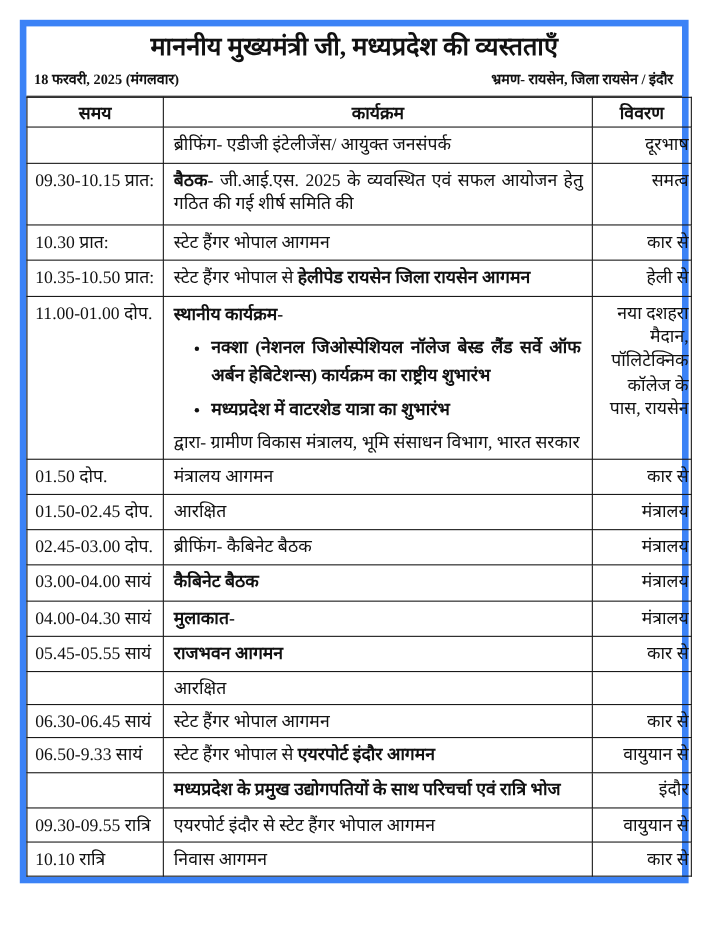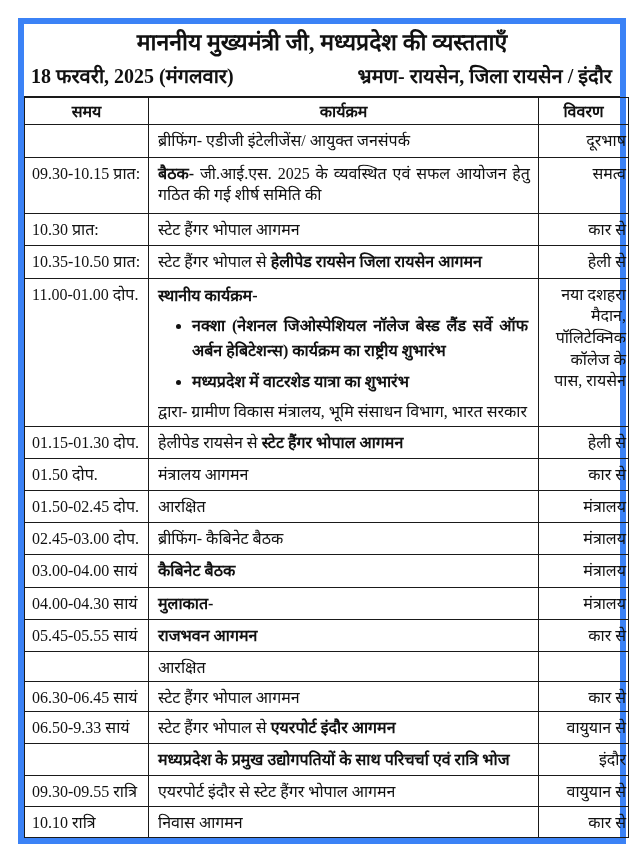--- a/index.html
+++ b/index.html
@@ -30,21 +30,21 @@
     font-weight: 700;
     font-size: 23px;
     line-height: 1.25;
     padding: 2px 6px 0 6px;
   }
   .meta {
     display: flex;
     justify-content: space-between;
     align-items: baseline;
     font-weight: 700;
-    font-size: 20px;
+    font-size: 13px;
     padding: 4px 8px 7px 7px;
   }
   table.sched {
     border-collapse: collapse;
     width: 100%;
     table-layout: fixed;
   }
   .sched th, .sched td { border: 1px solid #1a1a1a; }
   .sched th {
     font-size: 16px;
@@ -134,25 +134,20 @@
             <div class="prog-heading">स्थानीय कार्यक्रम-</div>
             <ul class="bullets">
               <li>नक्शा (नेशनल जिओस्पेशियल नॉलेज बेस्ड लैंड सर्वे ऑफ अर्बन हेबिटेशन्स) कार्यक्रम का राष्ट्रीय शुभारंभ</li>
               <li>मध्यप्रदेश में वाटरशेड यात्रा का शुभारंभ</li>
             </ul>
             <div class="byline">द्वारा- ग्रामीण विकास मंत्रालय, भूमि संसाधन विभाग, भारत सरकार</div>
           </td>
           <td class="c-det">नया दशहरा मैदान, पॉलिटेक्निक कॉलेज के पास, रायसेन</td>
         </tr>
         <tr style="height:32px">
-          <td class="c-time">01.15-01.30 दोप.</td>
-          <td class="c-prog"><span>हेलीपेड रायसेन से </span><span class="b">स्टेट हैंगर भोपाल आगमन</span></td>
-          <td class="c-det">हेली से</td>
-        </tr>
-        <tr style="height:32px">
           <td class="c-time">01.50 दोप.</td>
           <td class="c-prog"><span>मंत्रालय आगमन</span></td>
           <td class="c-det">कार से</td>
         </tr>
         <tr style="height:32px">
           <td class="c-time">01.50-02.45 दोप.</td>
           <td class="c-prog"><span>आरक्षित</span></td>
           <td class="c-det">मंत्रालय</td>
         </tr>
         <tr style="height:32px">

